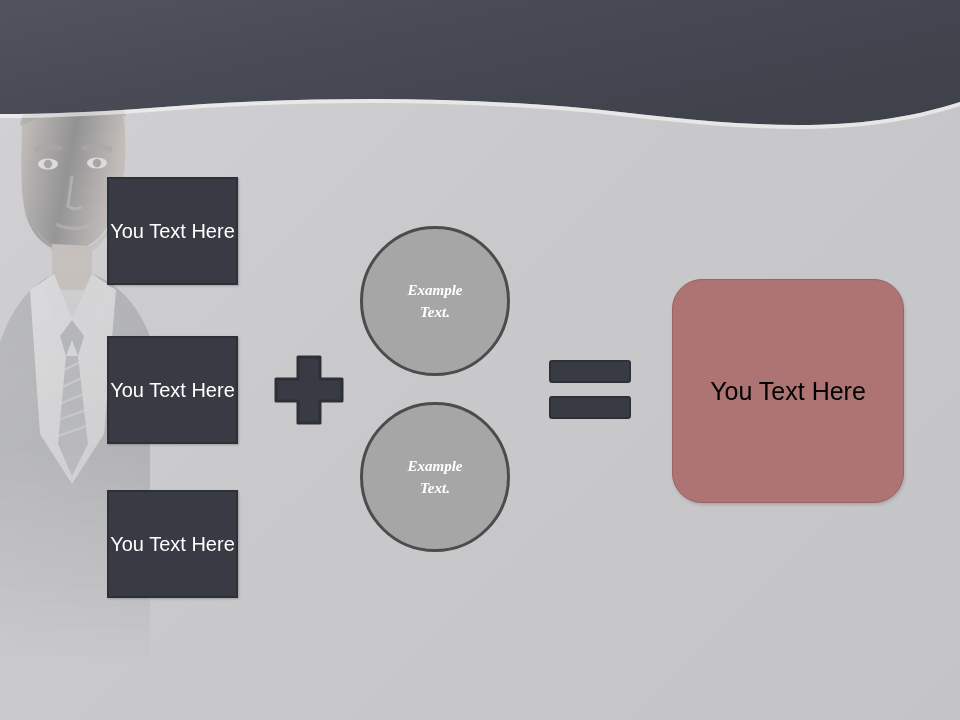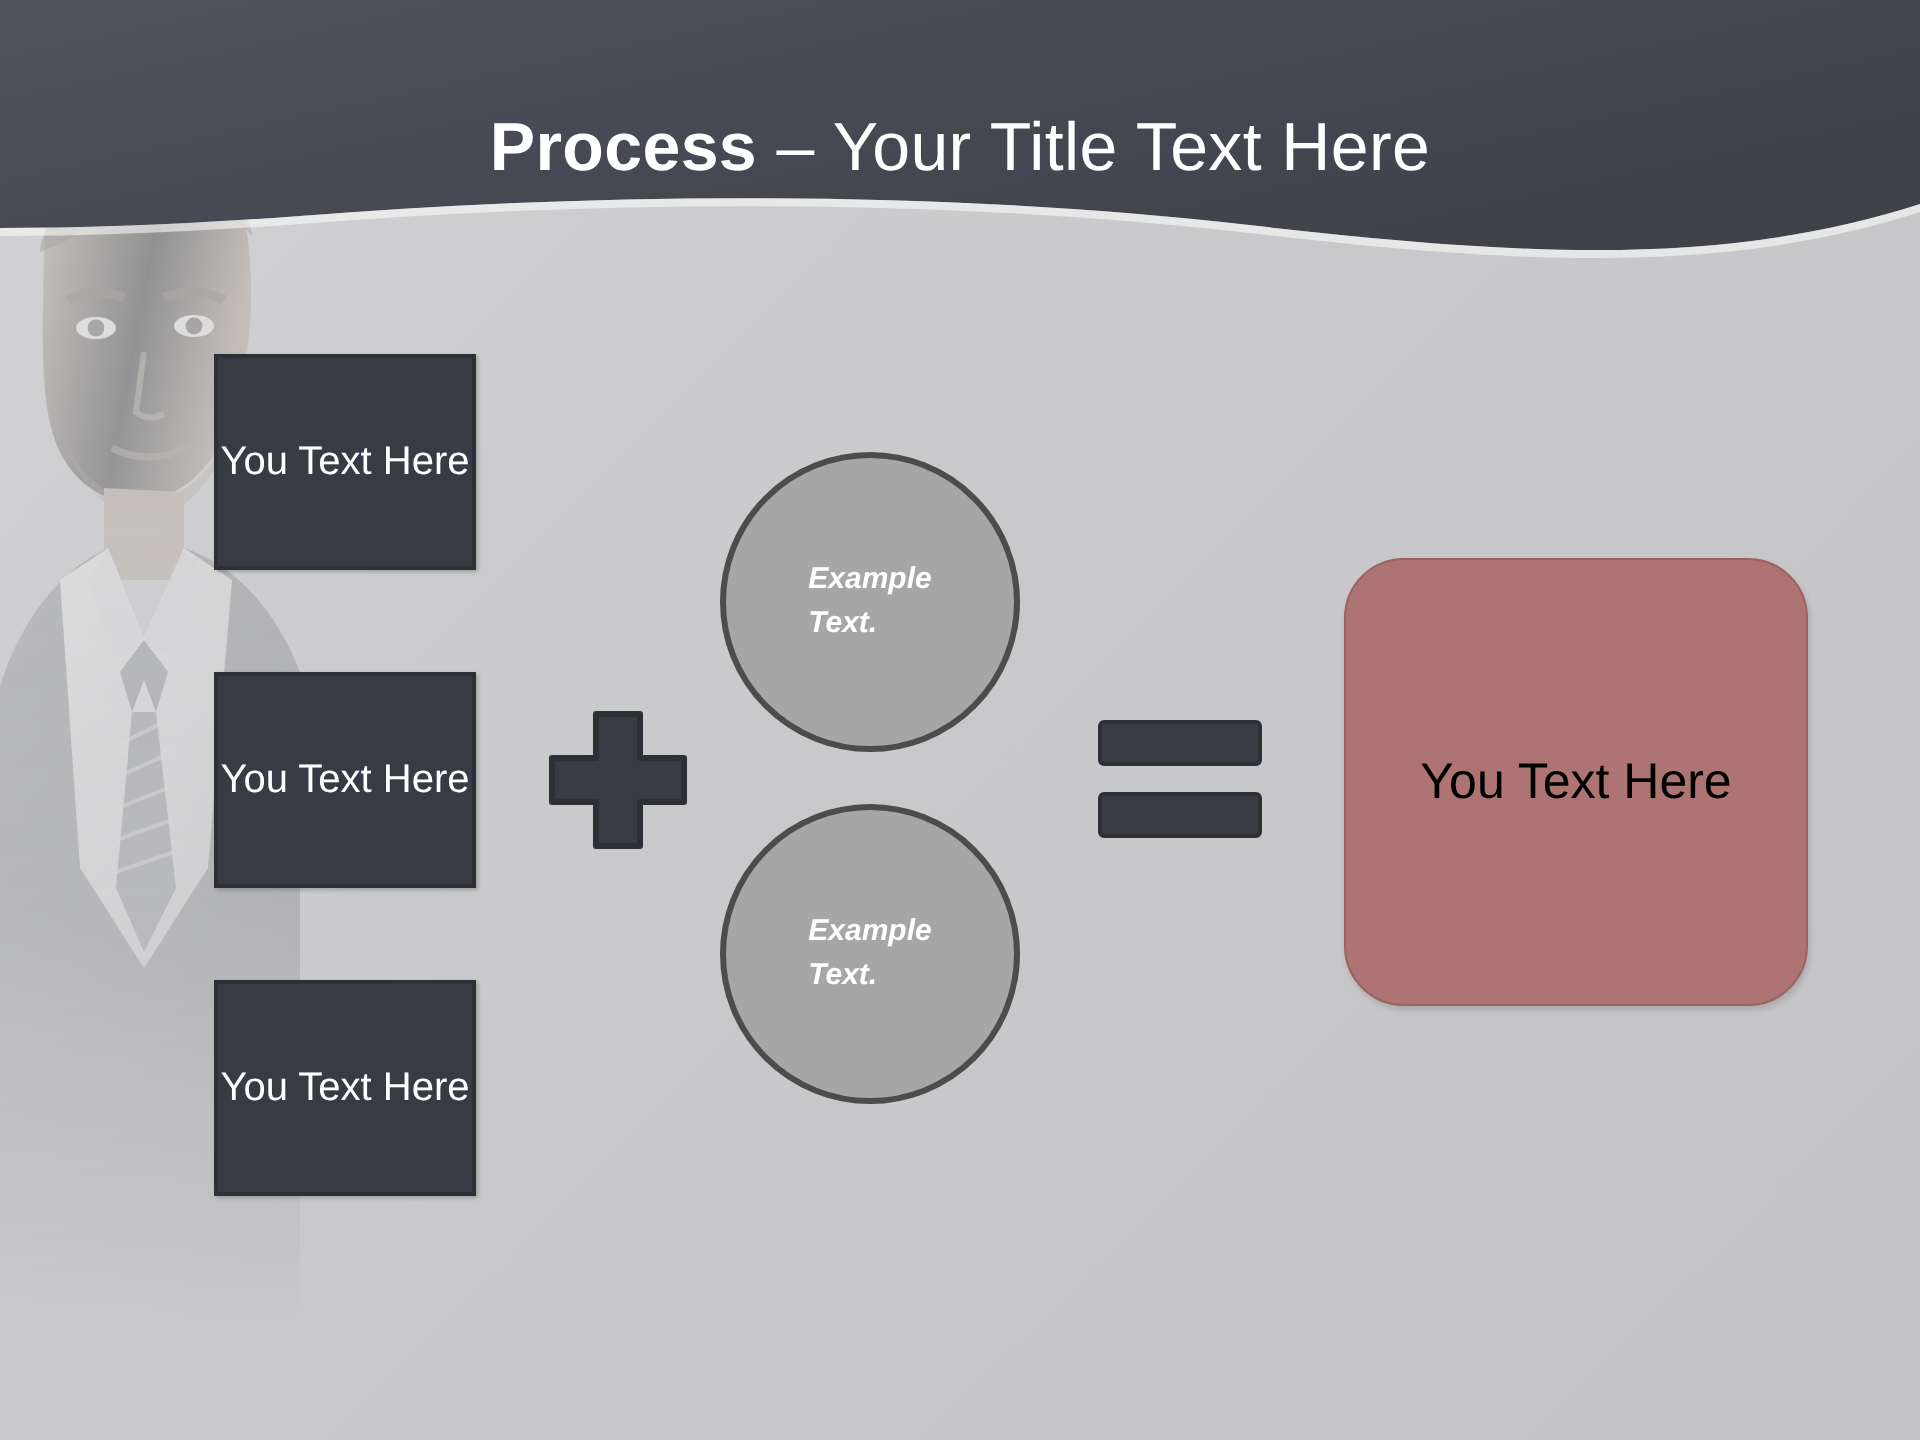--- a/index.html
+++ b/index.html
@@ -93,21 +93,22 @@
     border: 3px solid #4c4c4c;
     box-sizing: border-box;
     display: flex;
     align-items: center;
     justify-content: center;
     color: #ffffff;
     font-size: 15px;
     line-height: 22px;
     font-weight: bold;
     font-style: italic;
-    text-align: left;
+    text-align: center;
+    font-family: Liberation Serif, serif;
   }
   #circle1 { left: 360px; top: 226px; }
   #circle2 { left: 360px; top: 402px; }
 
   
   #equals {
     position: absolute;
     left: 549px;
     top: 360px;
     width: 82px;
@@ -223,23 +224,20 @@
       <linearGradient id="hdrG" x1="0" y1="0" x2="1" y2="0.6">
         <stop offset="0%" stop-color="#51545e"></stop>
         <stop offset="40%" stop-color="#484b55"></stop>
         <stop offset="100%" stop-color="#3f424b"></stop>
       </linearGradient>
     </defs>
     <path d="M0 0 L960 0 L960 102 C860 134 760 128 620 112 C470 95 300 96 150 108 C95 112 45 114 0 114 Z" fill="url(#hdrG)"></path>
     <path d="M0 114 C45 114 95 112 150 108 C300 96 470 95 620 112 C760 128 860 134 960 102 L960 106 C860 138 760 132 620 116 C470 99 300 100 150 112 C95 116 45 118 0 118 Z" fill="#ffffff" opacity="0.55"></path>
   </svg>
 
-  <div id="title">
-    <span class="bold">Process</span><span class="rest"> – Your Title Text Here</span>
-  </div>
 
   <div id="box1" class="dark-box">
     <span>You Text Here</span>
   </div>
   <div id="box2" class="dark-box">
     <span>You Text Here</span>
   </div>
   <div id="box3" class="dark-box">
     <span>You Text Here</span>
   </div>

